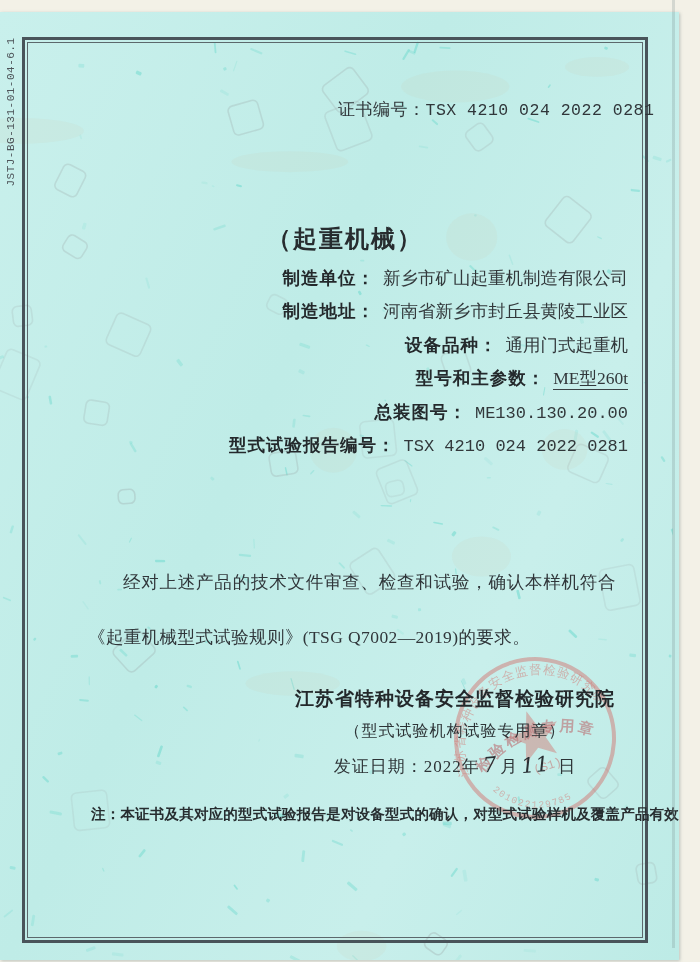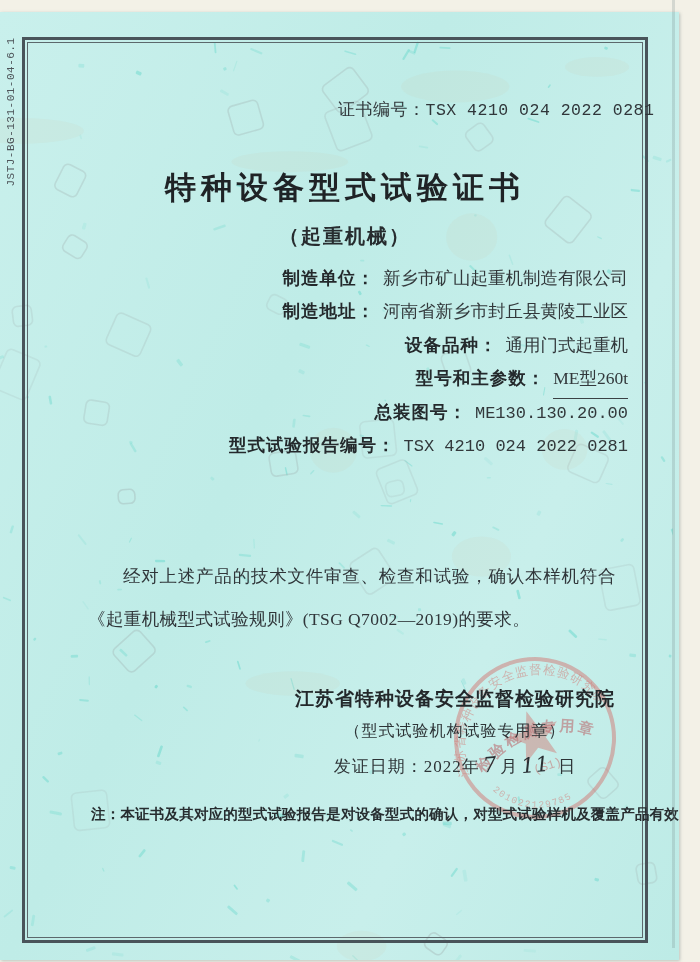--- a/index.html
+++ b/index.html
@@ -32,30 +32,30 @@
     position:absolute;left:338px;top:86px;font-size:17px;color:#30363a;
     white-space:nowrap;letter-spacing:.5px;
   }
   .cert-line .num{font-family:"Liberation Mono","DejaVu Sans Mono",monospace;font-size:16.5px;}
   .title{
     position:absolute;left:0;top:155px;width:690px;text-align:center;
     font-size:31px;font-weight:700;color:#1f2326;letter-spacing:5px;
   }
   .subtitle{
     position:absolute;left:0;top:211px;width:690px;text-align:center;
-    font-size:20px;font-weight:600;color:#272c2f;letter-spacing:2px;
+    font-size:24px;font-weight:600;color:#272c2f;letter-spacing:2px;
   }
   .fields{position:absolute;left:88px;top:250px;width:540px;}
   .frow{height:33.4px;line-height:33.4px;white-space:nowrap;font-size:17.5px;color:#32383b;text-align:right;}
   .frow .lbl{font-weight:700;color:#24292c;letter-spacing:1px;margin-right:8px;}
   .frow .mono{font-family:Liberation Mono, monospace;font-size:17px;}
-  .frow .ul{border-bottom:1.4px solid #3a4144;padding-bottom:10px;}
+  .frow .ul{border-bottom:1.4px solid #3a4144;padding-bottom:1px;}
   .statement{
     position:absolute;left:88px;top:543px;width:528px;
-    font-size:17.5px;line-height:43px;color:#30363a;
+    font-size:17.5px;line-height:55px;color:#30363a;
     text-indent:2em;text-align:justify;letter-spacing:.4px;
   }
   .issuer{position:absolute;left:280px;top:674px;width:350px;text-align:center;}
   .issuer .name{font-size:19px;font-weight:700;color:#23282b;letter-spacing:1px;}
   .issuer .seal-note{font-size:16px;color:#2d3336;margin-top:9px;letter-spacing:1px;}
   .issuer .date{font-size:17px;color:#2d3336;margin-top:11px;letter-spacing:1px;}
   .hand{
     display:inline-block;font-style:italic;font-size:21px;color:#2a3034;
     transform:rotate(-5deg);margin:0 3px;font-family:"DejaVu Serif",serif;
   }
@@ -450,21 +450,20 @@
     </svg>
 
   <div class="side-code">JSTJ-BG-131-01-04-6.1</div>
 
   <div class="frame"></div>
 
   <div class="cert-line">
     <span>证书编号：</span><span class="num">TSX 4210 024 2022 0281</span>
   </div>
 
-  <div class="title">特种设备型式试验证书</div>
   <div class="subtitle">（起重机械）</div>
 
   <div class="fields">
     <div class="frow">
       <span class="lbl">制造单位：</span><span>新乡市矿山起重机制造有限公司</span>
     </div>
     <div class="frow">
       <span class="lbl">制造地址：</span><span>河南省新乡市封丘县黄陵工业区</span>
     </div>
     <div class="frow">

